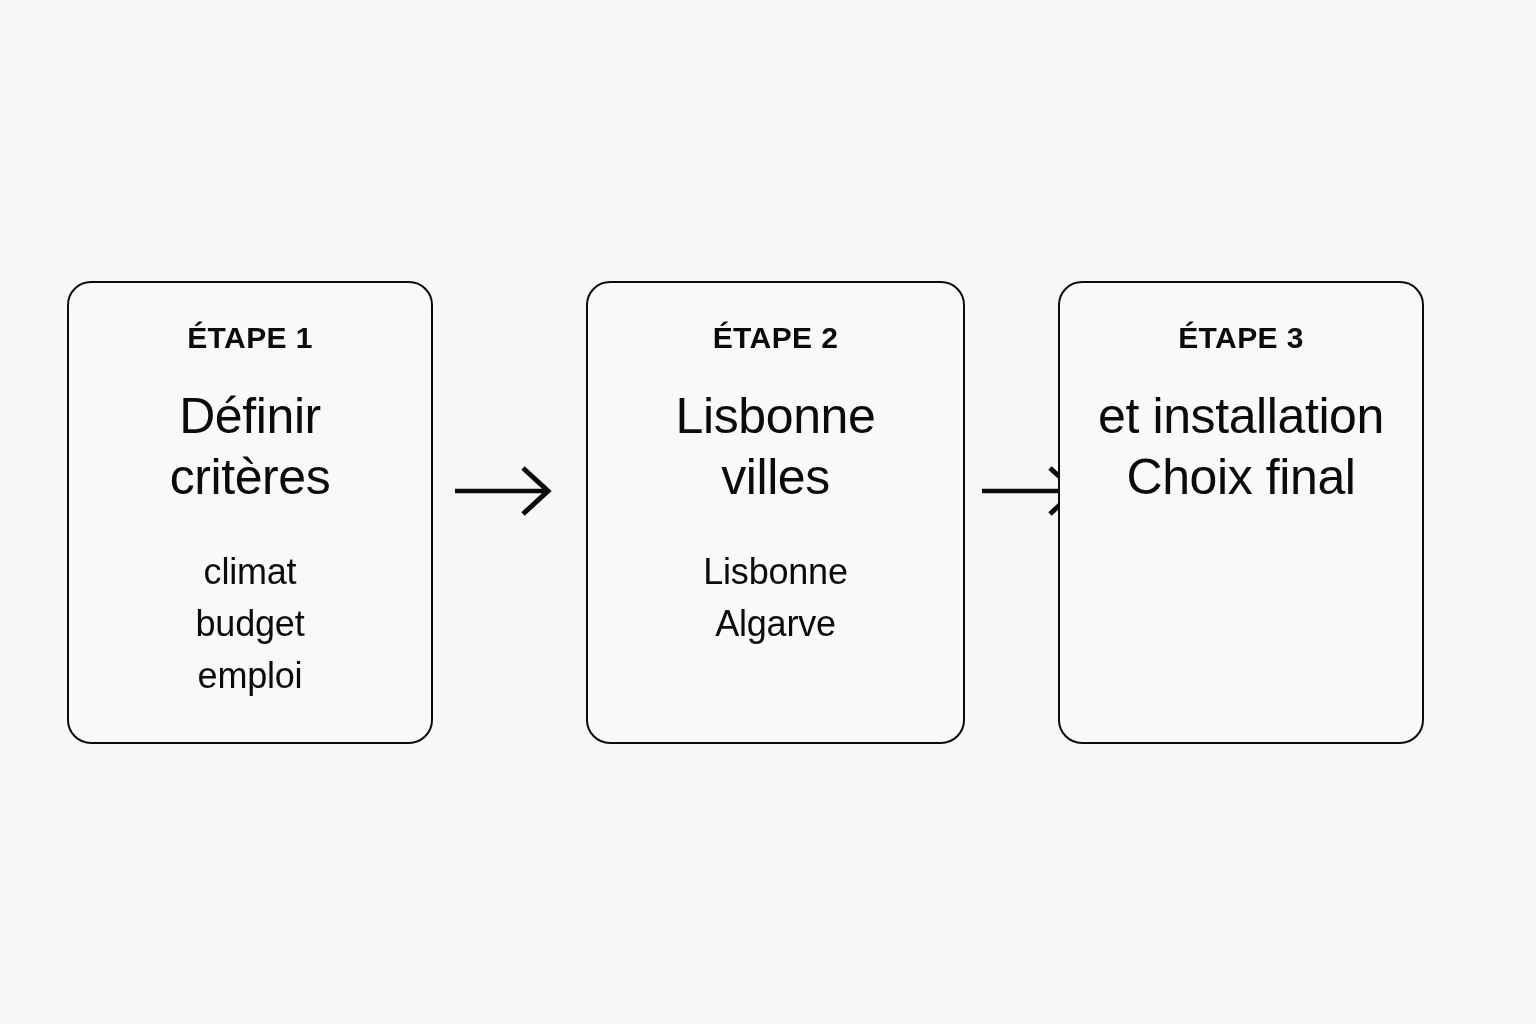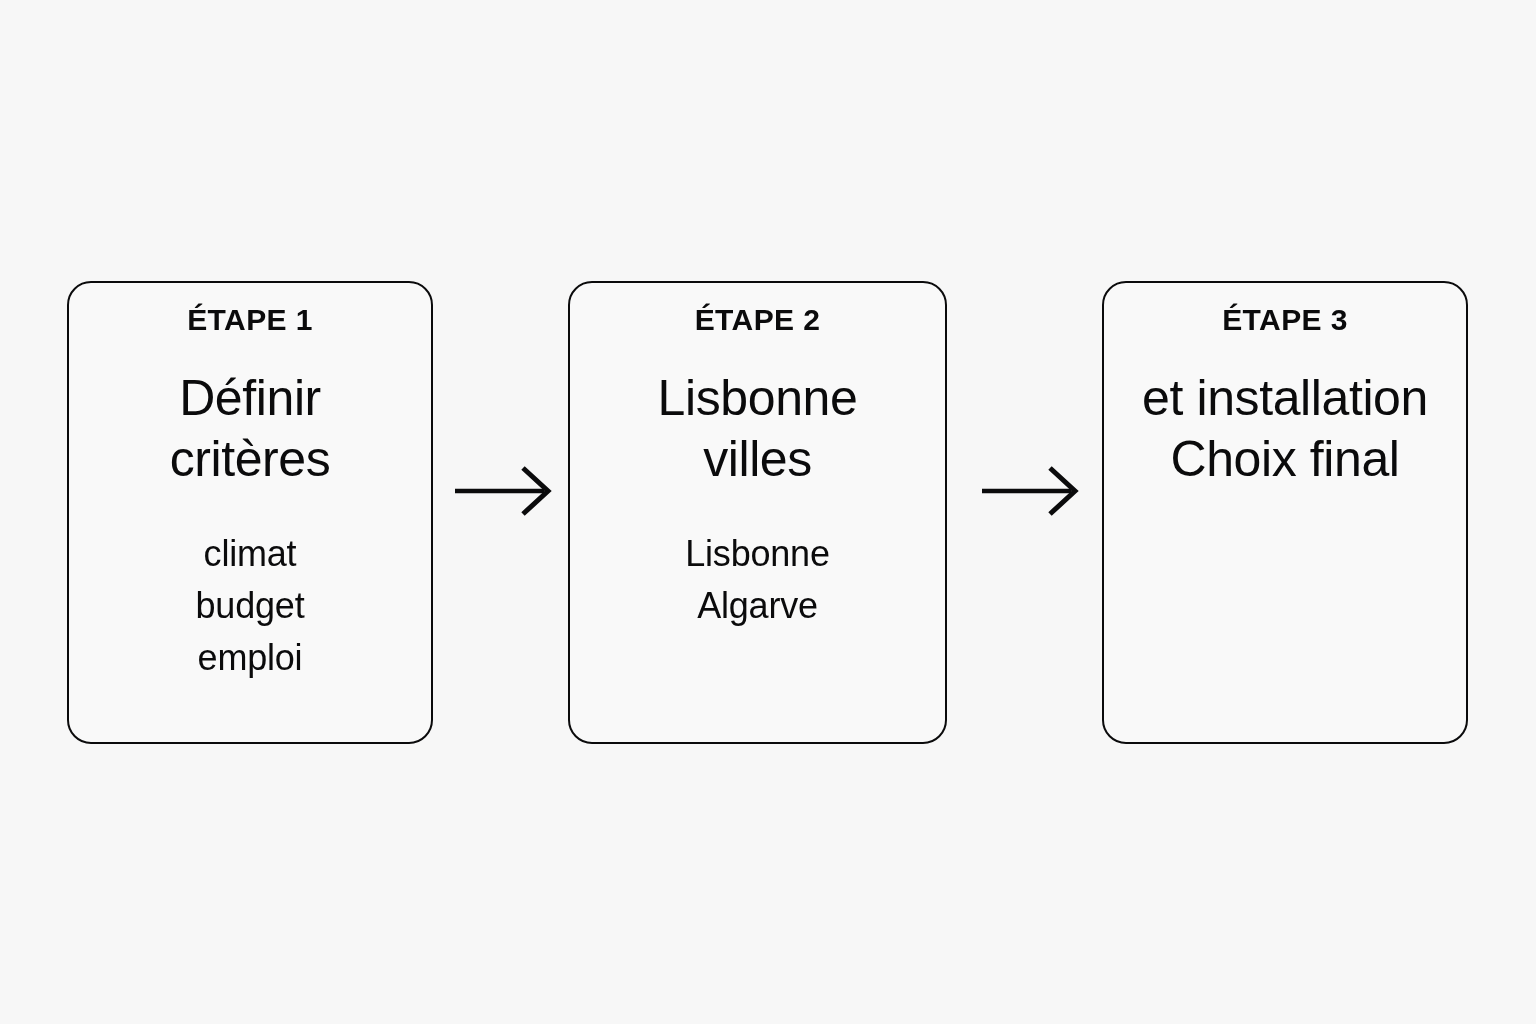--- a/index.html
+++ b/index.html
@@ -27,28 +27,28 @@
     position: absolute;
     top: 281px;
     height: 463px;
     box-sizing: border-box;
     border: 2.5px solid #0b0b0c;
     border-radius: 24px;
     background: #f9f9f9;
     display: flex;
     flex-direction: column;
     align-items: center;
-    padding-top: 20px;
+    padding-top: 38px;
     padding-left: 10px;
     padding-right: 10px;
   }
 
   #step-1 { left: 67px;   width: 366px; }
-  #step-2 { left: 568px;  width: 379px; }
-  #step-3 { left: 1102px; width: 366px; }
+  #step-2 { left: 586px;  width: 379px; }
+  #step-3 { left: 1058px; width: 366px; }
 
   .step-eyebrow {
     font-size: 30px;
     font-weight: bold;
     letter-spacing: 0.4px;
     color: #0b0b0c;
     line-height: 1.15;
     text-align: center;
     margin: 0;
     white-space: nowrap;

